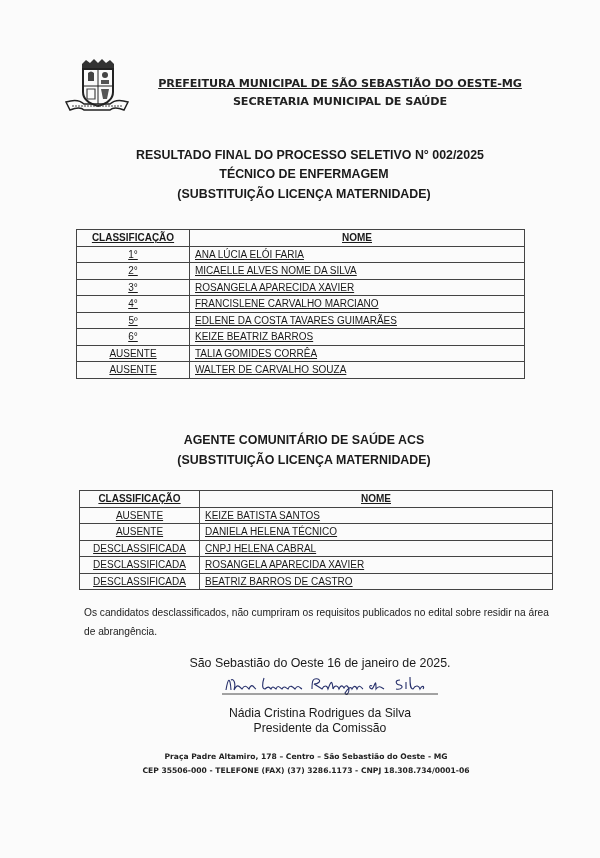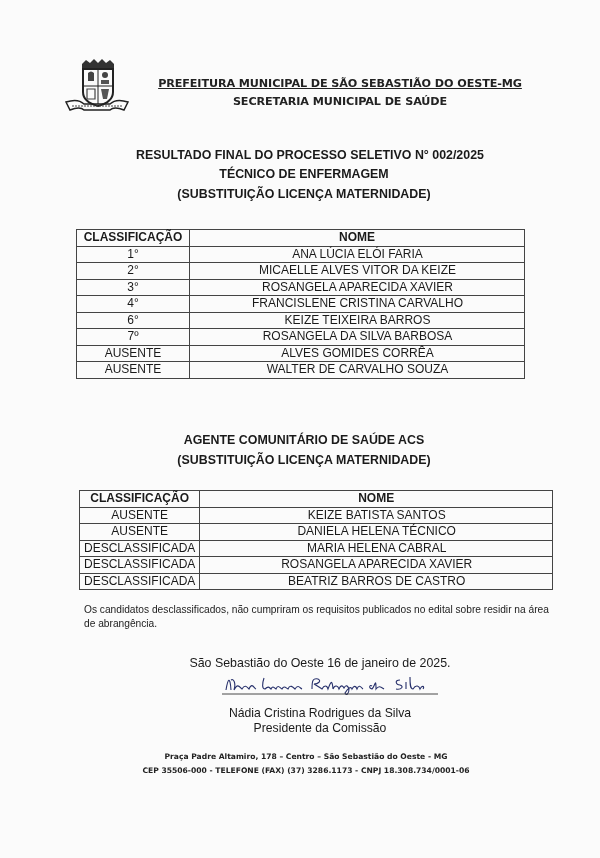--- a/index.html
+++ b/index.html
@@ -10,36 +10,36 @@
   .hdr { position:absolute; left:140px; width:400px; text-align:center;
          font-family:"DejaVu Sans", sans-serif; font-weight:bold; font-size:11.2px; color:#222; letter-spacing:-0.1px; }
   .hdr1 { top:77px;text-decoration:underline; }
   .hdr2 { top:95px; }
 
   .title { position:absolute; left:4px; width:600px; text-align:center; font-weight:bold; font-size:12.4px; color:#1a1a1a; }
   .t1 { top:148px; left:10px; }
   .t2 { top:167px; }
   .t3 { top:187px; }
 
-  table.grid { position:absolute; border-collapse:collapse; font-size:12px; }
+  table.grid { position:absolute; border-collapse:collapse; font-size:10px;text-decoration:underline; }
   table.grid td, table.grid th { border:1px solid #444; height:16.5px; padding:0 4px; line-height:15px; white-space:nowrap; }
   table.grid th { font-weight:bold; text-align:center; }
   table.grid td.cls { text-align:center; }
-  table.grid td.nm { text-align:center; padding-left:5px; }
+  table.grid td.nm { text-align:left; padding-left:5px; }
 
   #tbl1 { left:76px; top:229px; width:449px; }
   #tbl1 col.c1 { width:113px; }
   #tbl2 { left:79px; top:490px; width:474px; }
   #tbl2 col.c1 { width:120px; }
 
   .sub { position:absolute; left:0; width:600px; text-align:center; font-weight:bold; font-size:12.4px; }
   .s1 { top:433px; left:4px; }
   .s2 { top:453px; left:4px; }
 
-  .note { position:absolute; left:84px; width:470px; font-size:10.2px; line-height:14px; color:#222; top:603px; }
+  .note { position:absolute; left:84px; width:470px; font-size:10.2px; line-height:19px; color:#222; top:603px; }
 
   .city { position:absolute; left:0; width:600px; text-align:center; top:656px; font-size:12.4px; left:20px; }
   .sig { position:absolute; left:220px; top:672px; width:220px; height:26px; }
   .signame { position:absolute; width:600px; text-align:center; top:706px; left:20px; font-size:12.2px; }
   .sigrole { position:absolute; width:600px; text-align:center; top:721px; left:20px; font-size:12.2px; }
 
   .foot { position:absolute; width:600px; left:0; text-align:center; font-family:"DejaVu Sans", sans-serif;
           font-weight:bold; font-size:7.6px; color:#222; }
   .f1 { top:752px; left:6px; }
   .f2 { top:766px; left:6px; }
@@ -81,41 +81,41 @@
       <th>NOME</th>
     </tr>
   </thead>
   <tbody>
     <tr>
         <td class="cls">1°</td>
         <td class="nm">ANA LÚCIA ELÓI FARIA</td>
       </tr>
     <tr>
         <td class="cls">2°</td>
-        <td class="nm">MICAELLE ALVES VITOR DA KEIZE</td>
+        <td class="nm">MICAELLE ALVES NOME DA SILVA</td>
       </tr>
     <tr>
         <td class="cls">3°</td>
         <td class="nm">ROSANGELA APARECIDA XAVIER</td>
       </tr>
     <tr>
         <td class="cls">4°</td>
-        <td class="nm">FRANCISLENE CRISTINA CARVALHO</td>
+        <td class="nm">FRANCISLENE CARVALHO MARCIANO</td>
+      </tr>
+    <tr>
+        <td class="cls">5º</td>
+        <td class="nm">EDLENE DA COSTA TAVARES GUIMARÃES</td>
       </tr>
     <tr>
         <td class="cls">6°</td>
-        <td class="nm">KEIZE TEIXEIRA BARROS</td>
-      </tr>
-    <tr>
-        <td class="cls">7º</td>
-        <td class="nm">ROSANGELA DA SILVA BARBOSA</td>
+        <td class="nm">KEIZE BEATRIZ BARROS</td>
       </tr>
     <tr>
         <td class="cls">AUSENTE</td>
-        <td class="nm">ALVES GOMIDES CORRÊA</td>
+        <td class="nm">TALIA GOMIDES CORRÊA</td>
       </tr>
     <tr>
         <td class="cls">AUSENTE</td>
         <td class="nm">WALTER DE CARVALHO SOUZA</td>
       </tr>
   </tbody>
 </table>
 
 <div class="sub s1">AGENTE COMUNITÁRIO DE SAÚDE ACS</div>
 <div class="sub s2">(SUBSTITUIÇÃO LICENÇA MATERNIDADE)</div>
@@ -135,21 +135,21 @@
     <tr>
         <td class="cls">AUSENTE</td>
         <td class="nm">KEIZE BATISTA SANTOS</td>
       </tr>
     <tr>
         <td class="cls">AUSENTE</td>
         <td class="nm">DANIELA HELENA TÉCNICO</td>
       </tr>
     <tr>
         <td class="cls">DESCLASSIFICADA</td>
-        <td class="nm">MARIA HELENA CABRAL</td>
+        <td class="nm">CNPJ HELENA CABRAL</td>
       </tr>
     <tr>
         <td class="cls">DESCLASSIFICADA</td>
         <td class="nm">ROSANGELA APARECIDA XAVIER</td>
       </tr>
     <tr>
         <td class="cls">DESCLASSIFICADA</td>
         <td class="nm">BEATRIZ BARROS DE CASTRO</td>
       </tr>
   </tbody>

